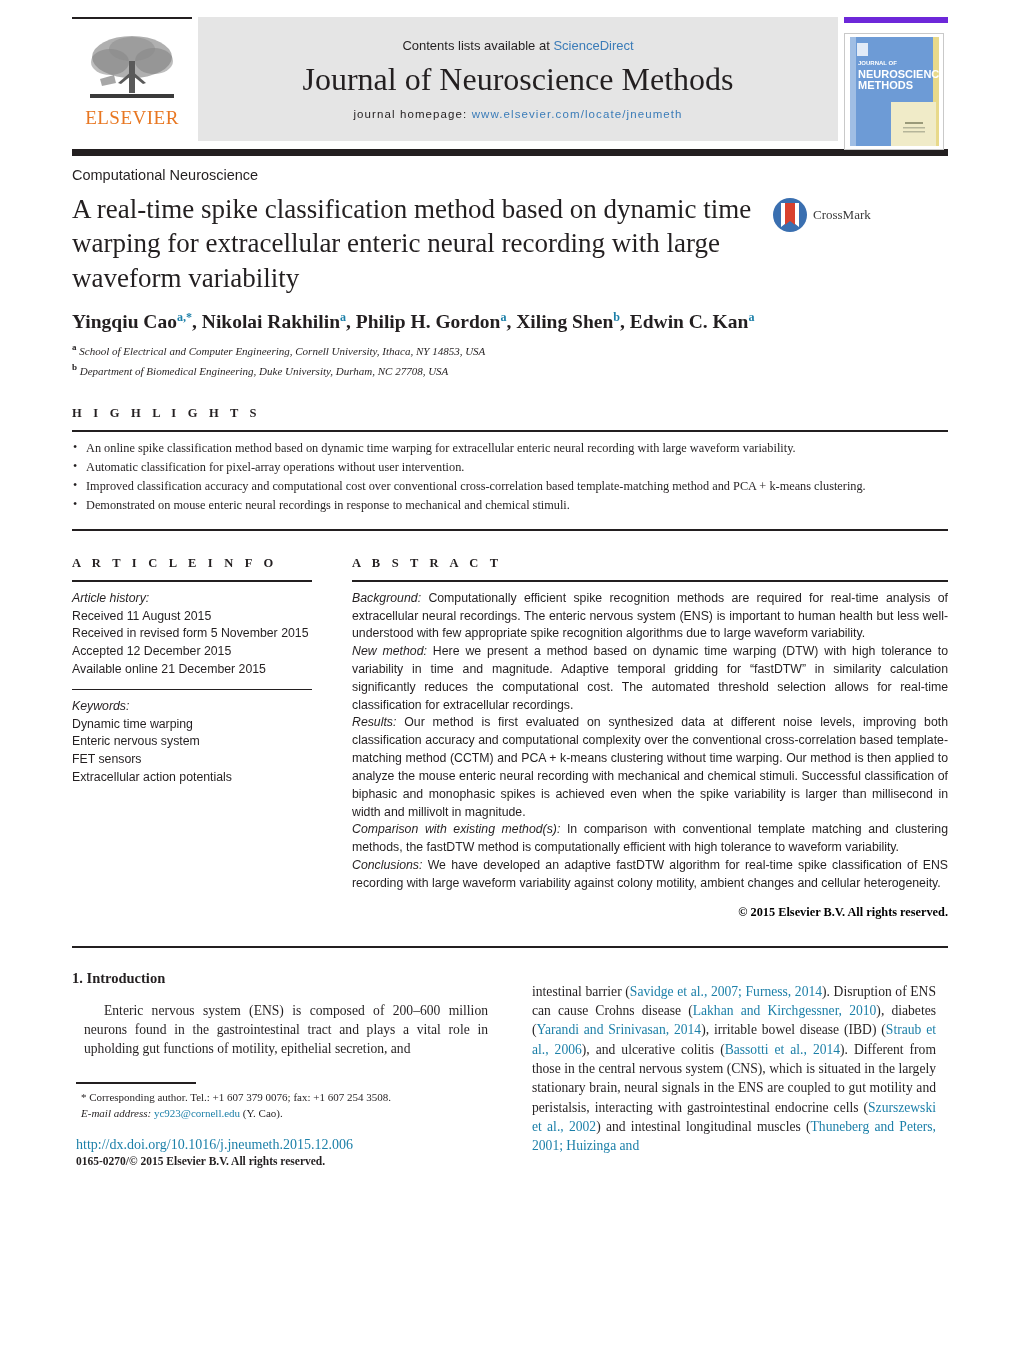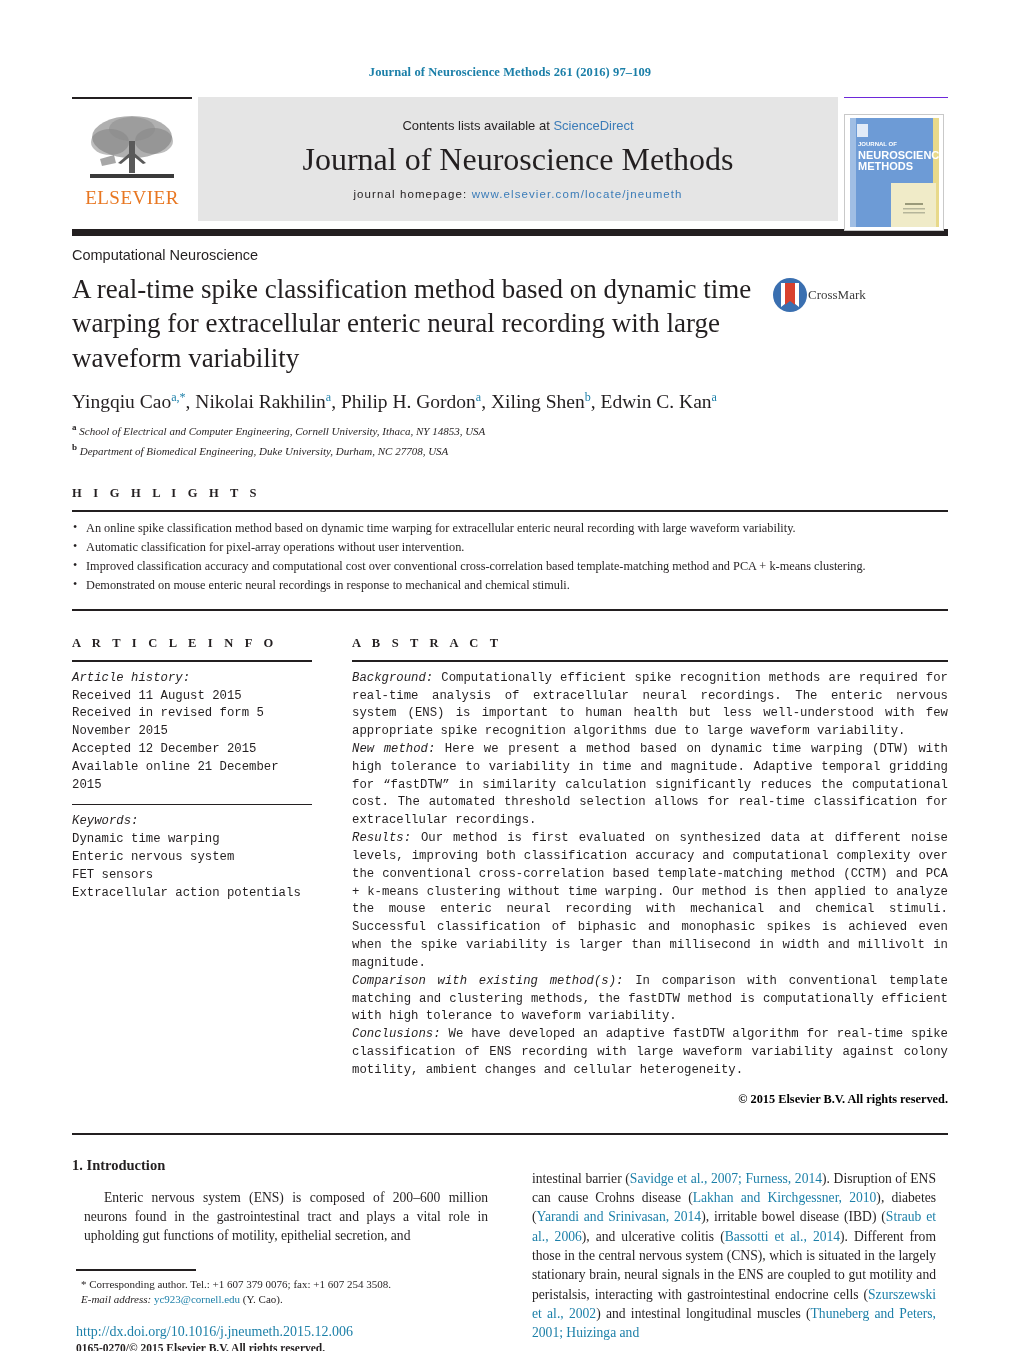--- a/index.html
+++ b/index.html
@@ -88,22 +88,22 @@
   .homepage-line {
     font-family: "Liberation Sans", sans-serif;
     font-size: 11.5px;
     letter-spacing: 1.1px;
     color: #231f20;
   }
   .homepage-line .hp-url { color: #3b7cb8; }
   .masthead-cover {
     width: 104px;
     flex: 0 0 104px;
-    border-top: 1px solid #6d28d9;
-    padding-top: 16px;
+    border-top: 6px solid #6d28d9;
+    padding-top: 10px;
     box-sizing: border-box;
   }
   .cover-img {
     width: 100px;
     height: 117px;
     border: 1px solid #c9c9c9;
     background: #ffffff;
     box-sizing: border-box;
     position: relative;
     overflow: hidden;
@@ -133,32 +133,34 @@
     color: #231f20;
     margin: 9px 0 0 0;
     max-width: 700px;
   }
   .crossmark {
     flex: 0 0 auto;
     width: 110px;
     margin-top: 14px;
     display: flex;
     align-items: center;
+    gap: 5px;
   }
   .crossmark-text {
     font-family: "Liberation Serif", serif;
     font-size: 13px;
     color: #3b3b3b;
   }
   .authors {
     font-family: "Liberation Serif", serif;
     font-size: 19.5px;
     color: #231f20;
     margin-top: 14px;
     line-height: 1.3;
+    font-weight: bold;
   }
   .authors sup { color: #1b7fa8; font-size: 0.62em; }
   .affil {
     font-family: "Liberation Serif", serif;
     font-style: italic;
     font-size: 11px;
     color: #231f20;
     line-height: 1.45;
     margin-top: 7px;
   }
@@ -208,21 +210,21 @@
 
   
   .info-abstract {
     display: flex;
     margin-top: 25px;
     gap: 40px;
   }
   .info-col { width: 240px; flex: 0 0 240px; }
   .abs-col { flex: 1 1 auto; }
   .info-body, .abs-body {
-    font-family: Liberation Mono, monospace;
+    font-family: Liberation Sans, sans-serif;
     font-size: 12.3px;
     line-height: 1.45;
     color: #231f20;
   }
   .info-body { margin-top: 8px; }
   .info-body .ital { font-style: italic; }
   .info-divider { margin: 10px 0 8px 0; }
   .abs-rule { margin-top: 9px; }
   .abs-body {
     margin-top: 8px;
@@ -299,21 +301,20 @@
     font-weight: bold;
     color: #231f20;
     margin-top: 2px;
   }
 </style>
 </head>
 <body>
 
 <div class="page">
 
-  <div class="running-head">Journal of Neuroscience Methods 261 (2016) 97–109</div>
 
   <div class="masthead">
 
     <div class="masthead-logo">
       <svg class="elsevier-tree" width="88" height="76" viewBox="0 0 88 76">
         <g fill="#4a4a4a">
           <ellipse cx="44" cy="26" rx="40" ry="21" fill="#6f6f6f" opacity="0.55"></ellipse>
           <ellipse cx="22" cy="31" rx="19" ry="13" fill="#7b7b7b" opacity="0.5"></ellipse>
           <ellipse cx="66" cy="30" rx="19" ry="13" fill="#7b7b7b" opacity="0.5"></ellipse>
           <ellipse cx="44" cy="18" rx="23" ry="12" fill="#8a8a8a" opacity="0.5"></ellipse>

